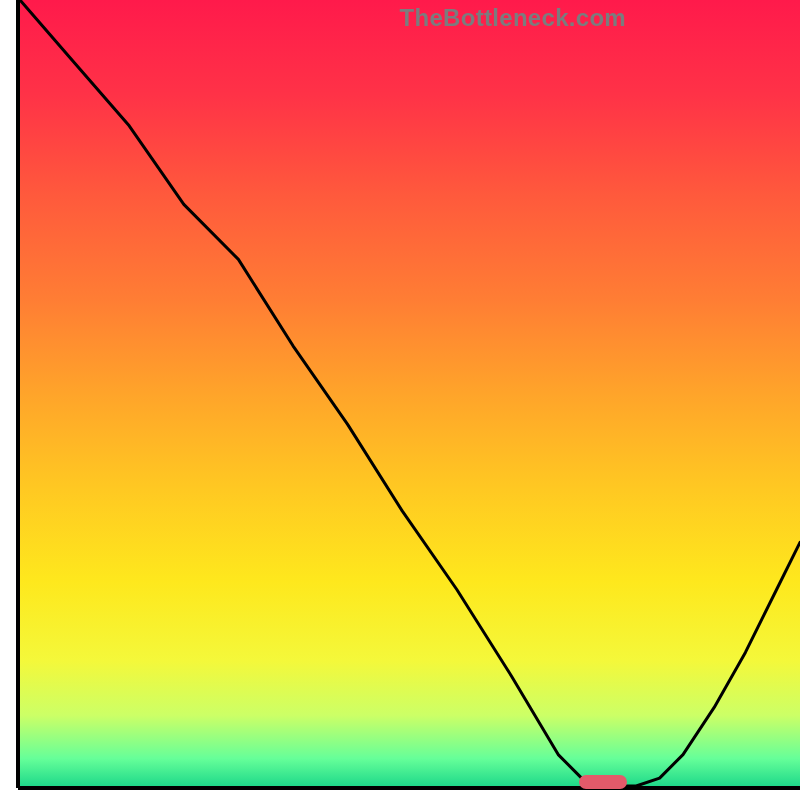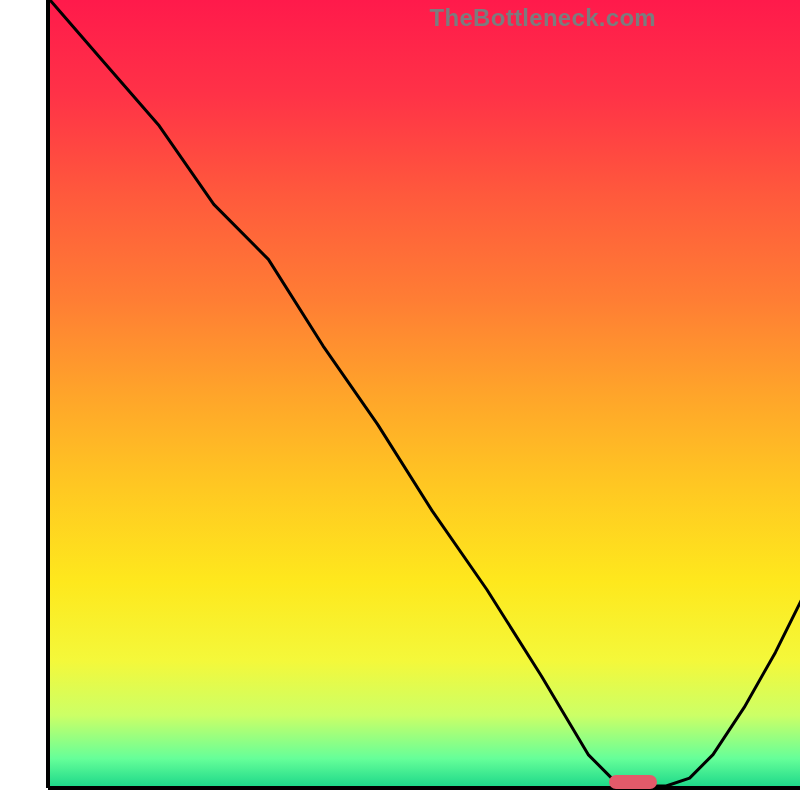--- a/index.html
+++ b/index.html
@@ -8,21 +8,20 @@
     width: 800px;
     height: 800px;
     overflow: hidden;
     font-family: Arial, Helvetica, sans-serif;
     background: #ffffff;
   }
   #stage {
     position: relative;
     width: 640px;
     height: 800px;
-    margin-left: 30px;
   }
   #bg {
     position: absolute;
     inset: 0;
   }
   #plot {
     position: absolute;
     inset: 0;
   }
   #watermark {

